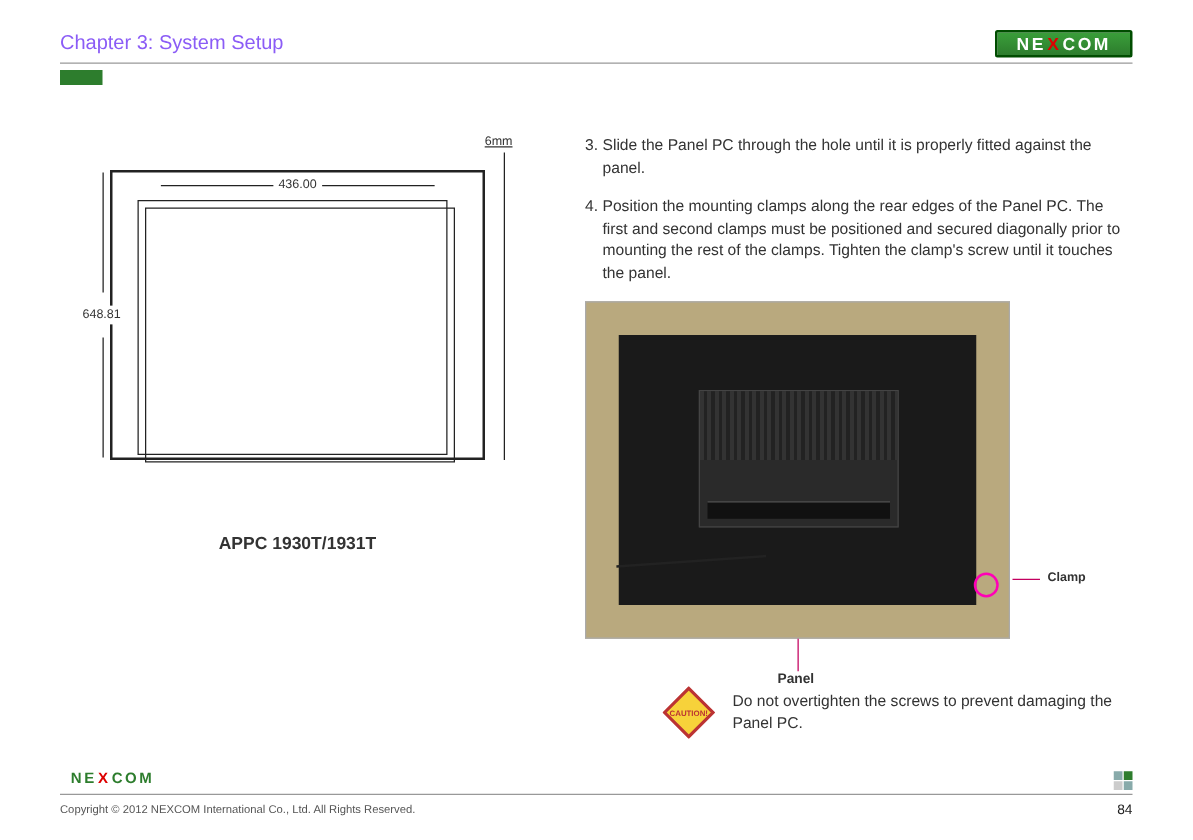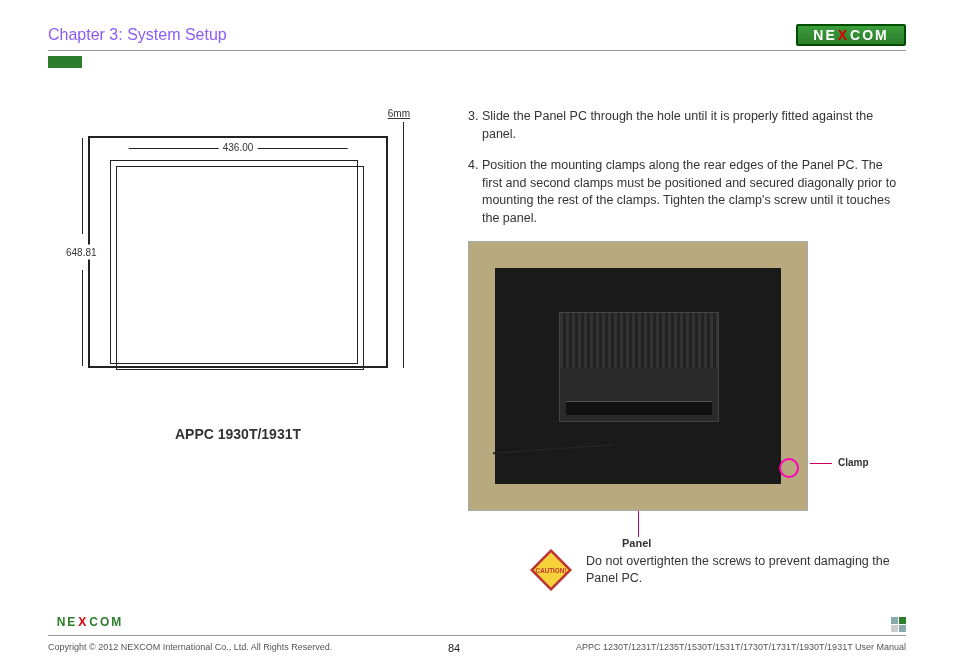--- a/index.html
+++ b/index.html
@@ -236,14 +236,13 @@
 <div class="footer-squares">
   <div></div>
     <div></div>
     <div></div>
     <div></div>
 </div>
 <div class="footer-rule"></div>
 <div class="footer">
   <div>Copyright © 2012 NEXCOM International Co., Ltd. All Rights Reserved.</div>
   <div class="page-num">84</div>
-  <div>APPC 1230T/1231T/1235T/1530T/1531T/1730T/1731T/1930T/1931T User Manual</div>
 </div>
 
 </body></html>

